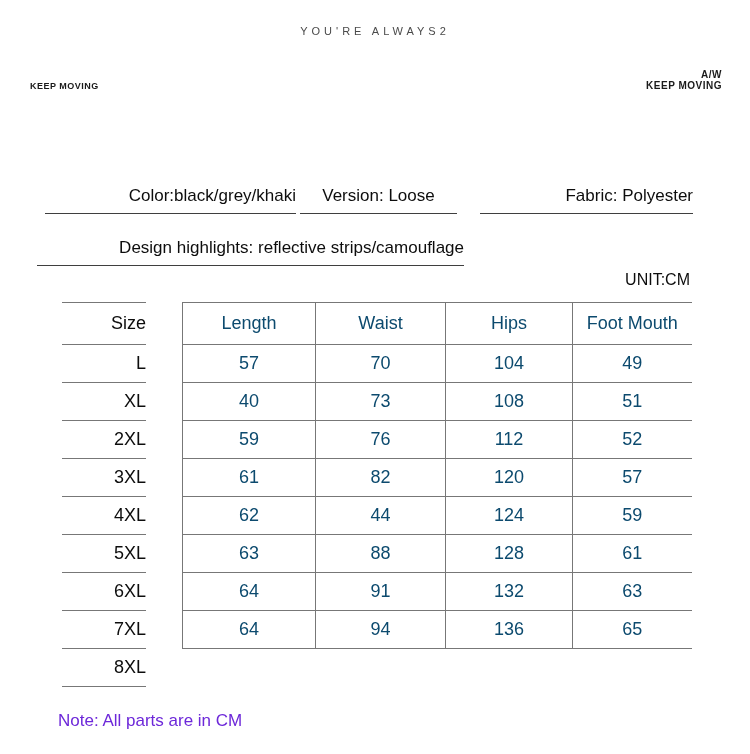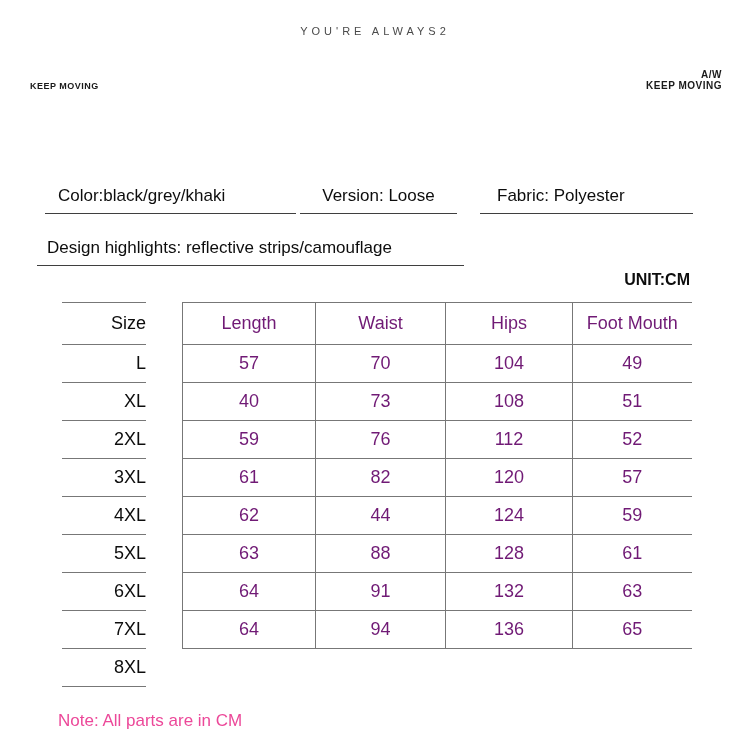--- a/index.html
+++ b/index.html
@@ -43,31 +43,32 @@
   .seg {
     position: absolute;
     height: 29px;
     border-bottom: 1px solid var(--rule, #3f3f3f);
     display: flex;
     align-items: flex-end;
     padding-bottom: 7px;
     box-sizing: content-box;
     font-size: 17px;
     color: #0d0d0d;
+    justify-content: flex-end;
   }
   .seg-color   { top: 177px; left: 45px;  width: 238px; padding-left: 13px; }
   .seg-color .val { }
   .seg-version { top: 177px; left: 300px; width: 157px; justify-content: center; }
   .seg-fabric  { top: 177px; left: 480px; width: 196px; padding-left: 17px; }
   .seg-design  { top: 229px; left: 37px;  width: 417px; padding-left: 10px; }
   .unit {
     position: absolute;
     top: 271px; right: 60px;
     font-size: 16px;
-    font-weight: bold;
+    font-weight: normal;
     color: #0d0d0d;
   }
   
   .tables {
     position: absolute;
     top: 302px; left: 62px;
     display: flex;
     align-items: flex-start;
   }
   table { border-collapse: collapse; }
@@ -86,29 +87,29 @@
   .main-table { margin-left: 36px; width: 509px; table-layout: fixed; }
   .main-table th, .main-table td {
     border-bottom: 1px solid var(--line, #777777);
     border-left: 1px solid var(--line, #777777);
     height: 37px;
     text-align: center;
     vertical-align: middle;
     font-size: 18px;
     font-weight: normal;
     padding: 0;
-    color: #701a75;
+    color: #0c4a6e;
     margin-top: 25px;
   }
   .main-table thead th { border-top: 1px solid var(--line, #777777); height: 41px; }
   .note {
     position: absolute;
     top: 711px; left: 58px;
     font-size: 17px;
-    color: #ec4899;
+    color: #6d28d9;
   }
 </style>
 </head>
 <body>
 
 <div class="page">
 
   <div class="tagline">YOU'RE ALWAYS2</div>
 
   <div class="brand-left">KEEP MOVING</div>

